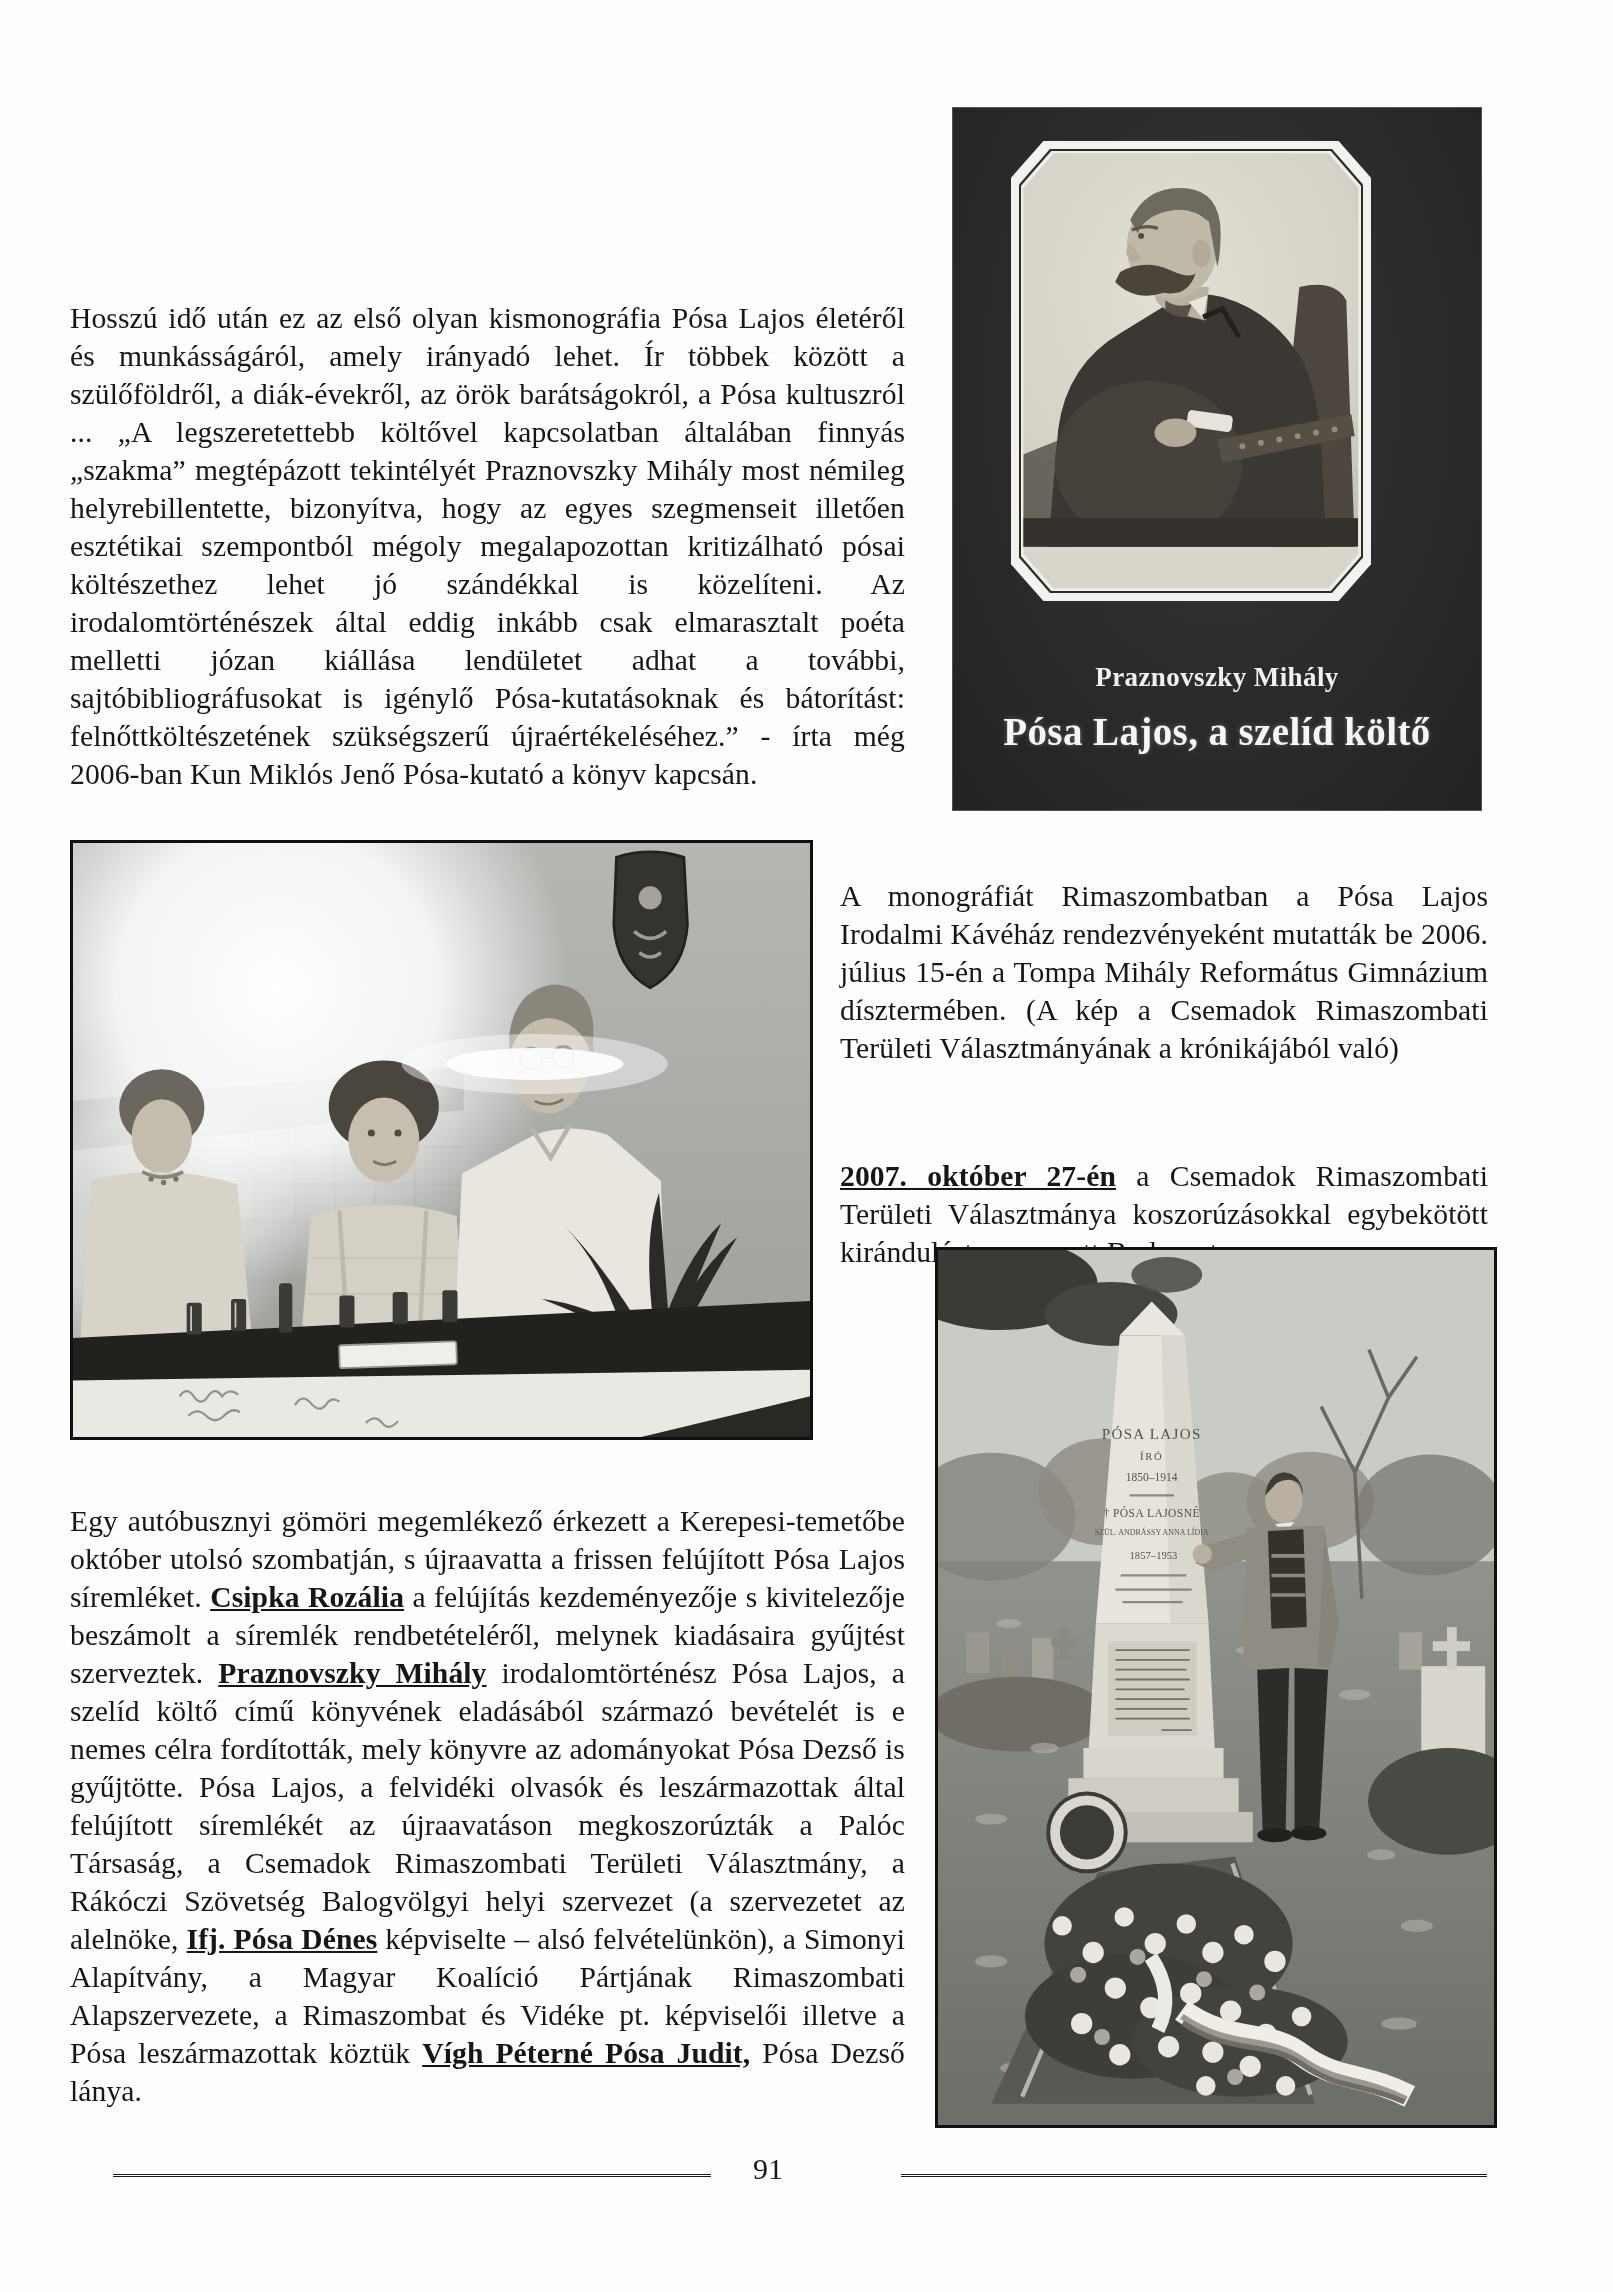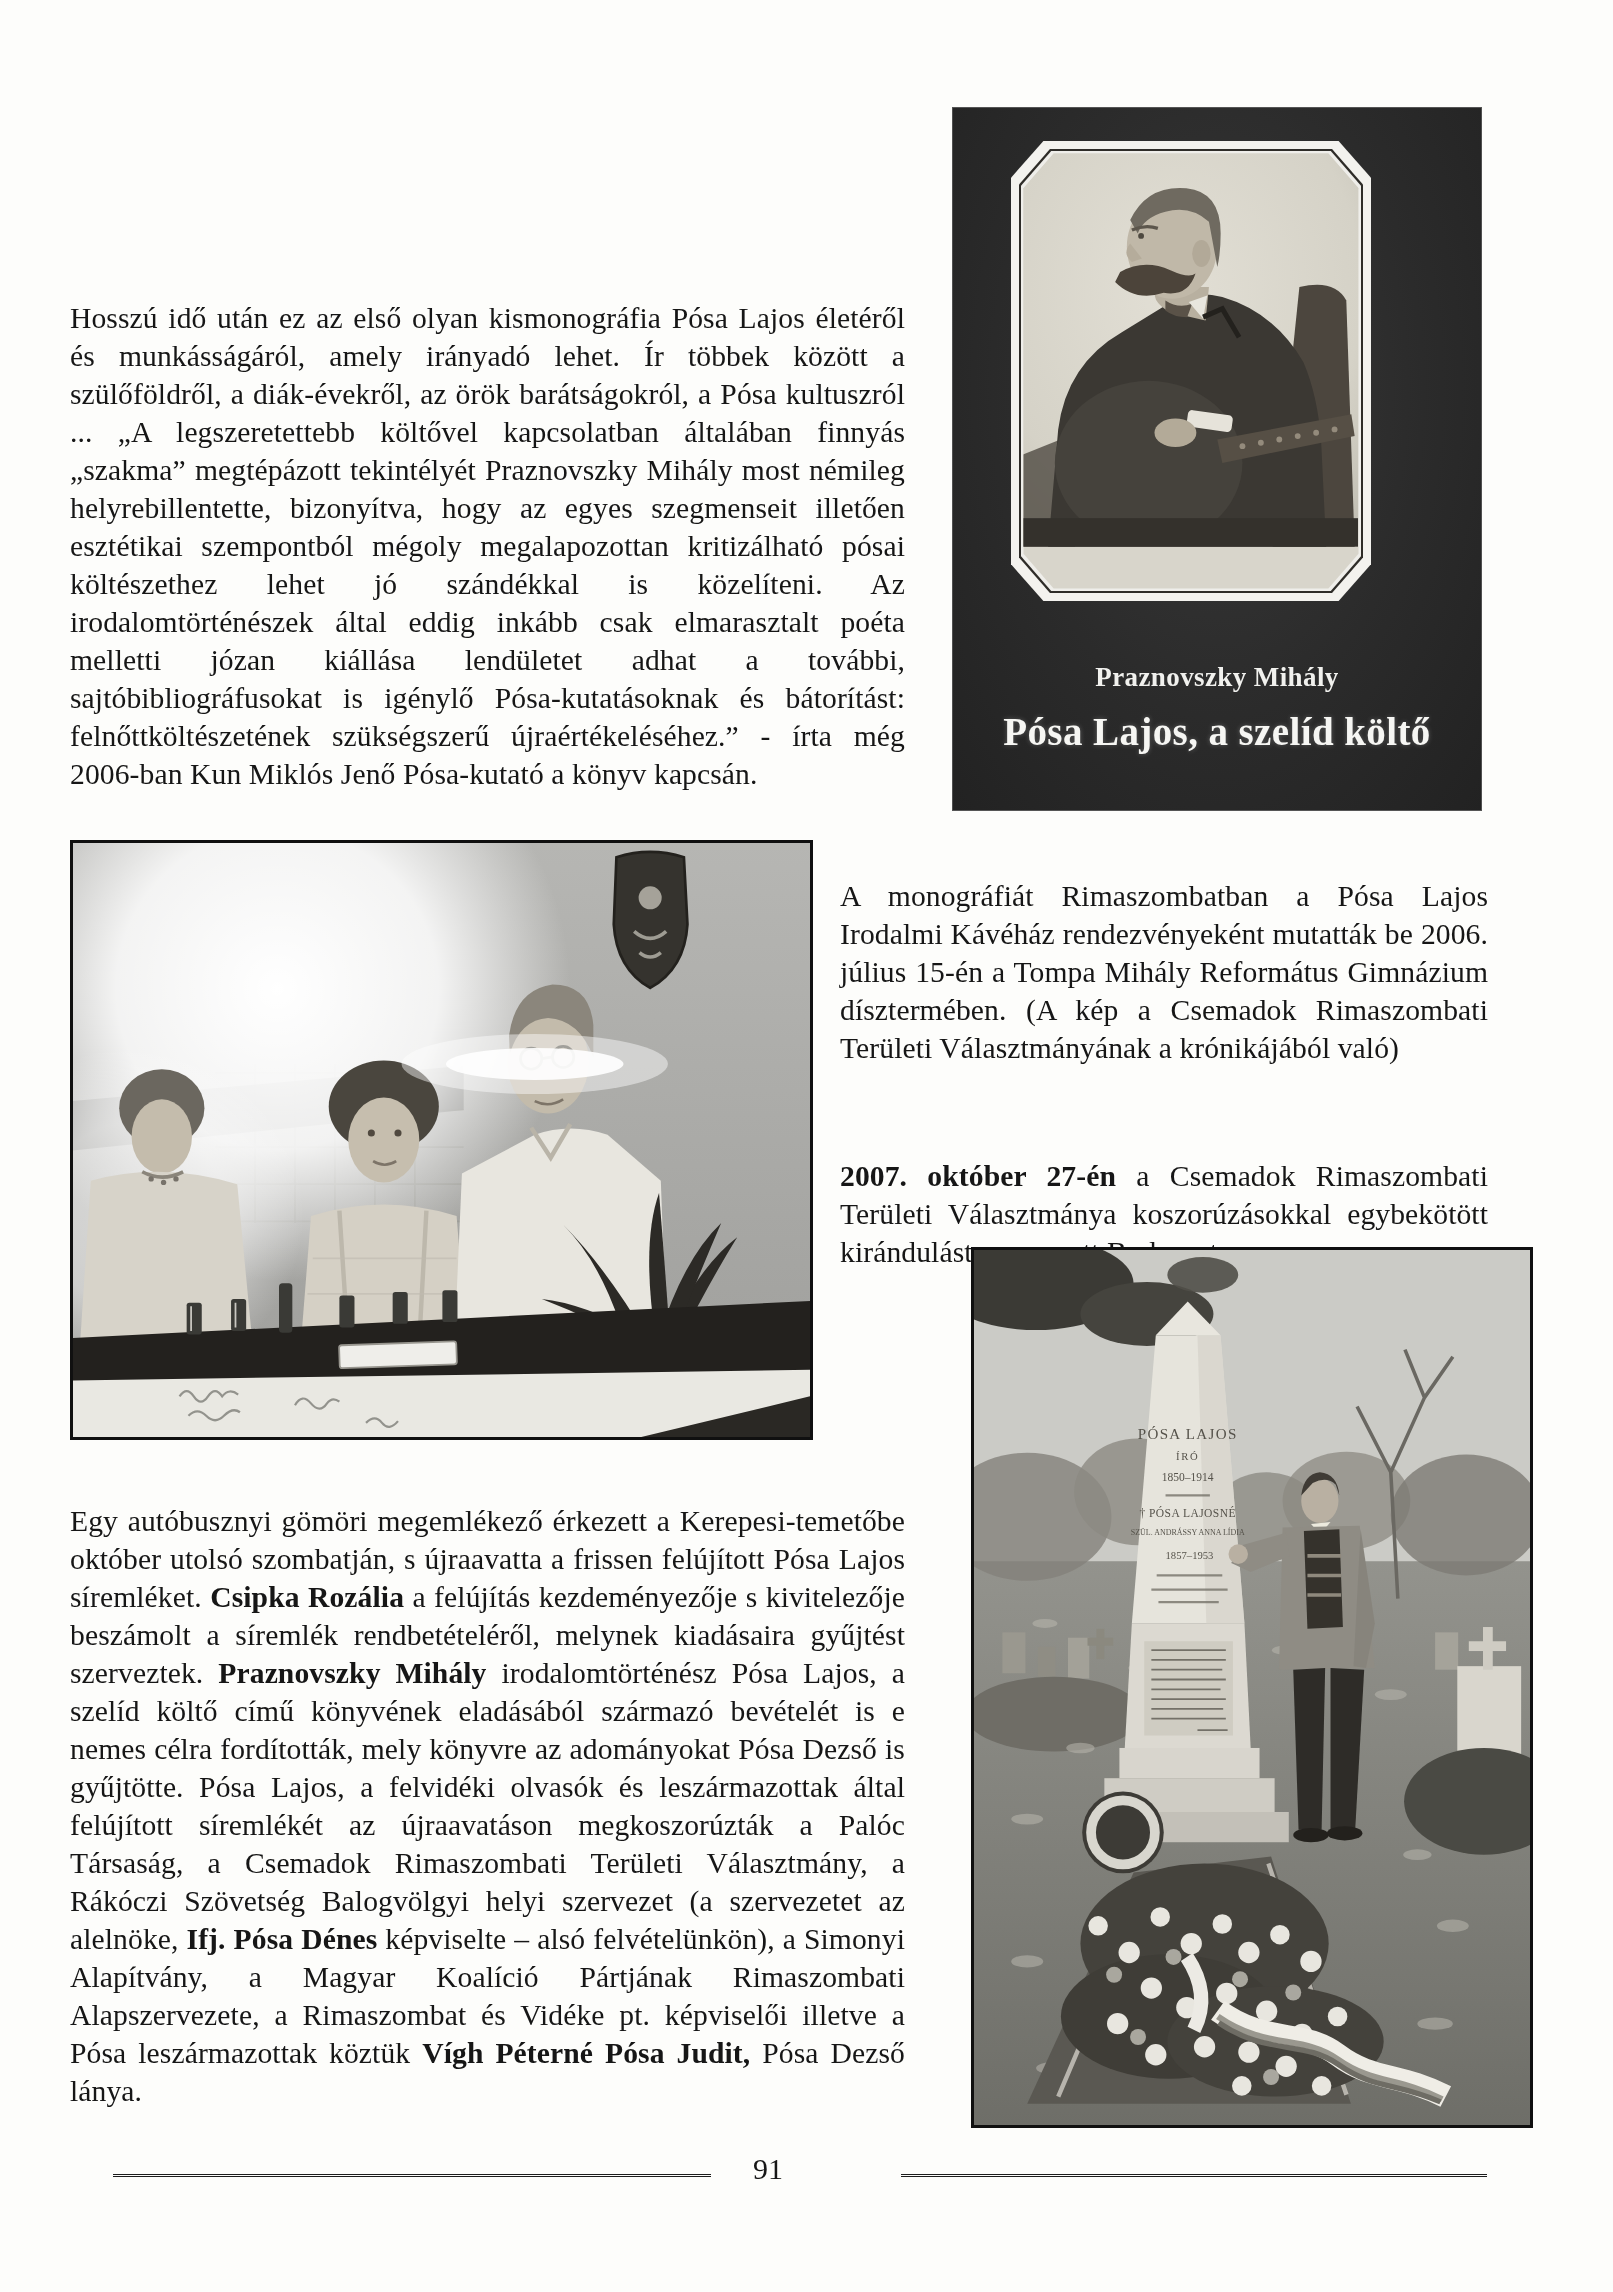--- a/index.html
+++ b/index.html
@@ -8,21 +8,21 @@
     font-family:"Liberation Serif","DejaVu Serif",serif; color:#161616;
     overflow:hidden;
   }
   .abs{position:absolute;}
   
   .header{left:70px; top:106px; width:860px; font-weight:bold; font-size:30px; line-height:39px;}
   .header sup{font-size:19.7px; vertical-align:super; line-height:0;}
   
   .para{text-align:justify; font-size:29.6px; line-height:38px; letter-spacing:0.1px;}
   .seg-italic{}
-  .seg-bold{font-weight:bold;}
+  .seg-bold{font-weight:bold;text-decoration:underline;}
   .seg-normal{}
   .p-intro{left:70px; top:269px; width:835px;}
   .p-monograph{left:840px; top:847px; width:648px;}
   .p-trip{left:840px; top:1127px; width:648px;}
   .p-memorial{left:70px; top:1472px; width:835px;}
   
   .cover{
     left:952px; top:107px; width:530px; height:704px;
     background:radial-gradient(ellipse at 50% 40%, #383838 0%, #2b2b2b 55%, #222 100%);
     box-shadow:0 0 0 0.9px #555 inset;
@@ -32,21 +32,21 @@
   .mat-line{left:8px; top:8px; right:8px; bottom:8px; background:#2e2c28; position:absolute;}
   .mat-line2{left:1.8px; top:1.8px; right:1.8px; bottom:1.8px; background:#efeeea; position:absolute;}
   .mat-photo{left:2.7px; top:2.7px; right:2.7px; bottom:2.7px; position:absolute; overflow:hidden; background:#d8d5cb;}
   .cover-author{left:0; top:555px; width:530px; text-align:center; color:#f1f1ee;
     font-weight:bold; font-size:27px; letter-spacing:0.4px;}
   .cover-title{left:0; top:602px; width:530px; text-align:center; color:#f6f6f3;
     font-weight:bold; font-size:39px; letter-spacing:0.4px; text-shadow:0 0 5.4px rgba(255,255,255,.25);}
   
   .photo{border:3.6px solid #101010; background:#b5b5b2; box-sizing:border-box;}
   .photo1{left:70px; top:840px; width:743px; height:600px;}
-  .photo2{left:935px; top:1247px; width:562px; height:881px;margin-left:36px;}
+  .photo2{left:935px; top:1247px; width:562px; height:881px;}
   .photo svg{display:block; width:100%; height:100%;}
   
   .rule{height:0; border-top:3.6px double #1d1d1d;}
   .rule-left{left:113px; top:2174px; width:598px;}
   .rule-right{left:901px; top:2174px; width:586px;}
   .page-num{left:753px; top:2151px; width:107px; font-size:30px; line-height:36px;}
 </style>
 </head>
 <body>
 

